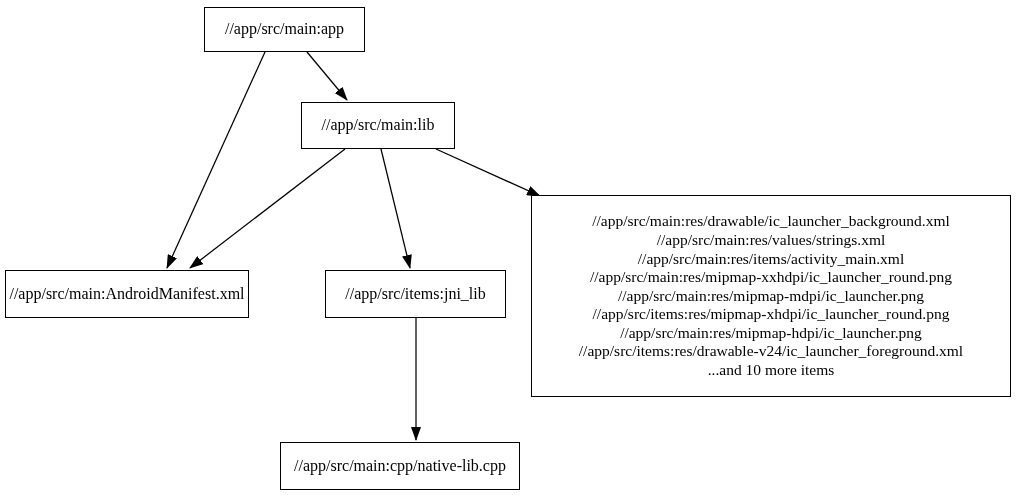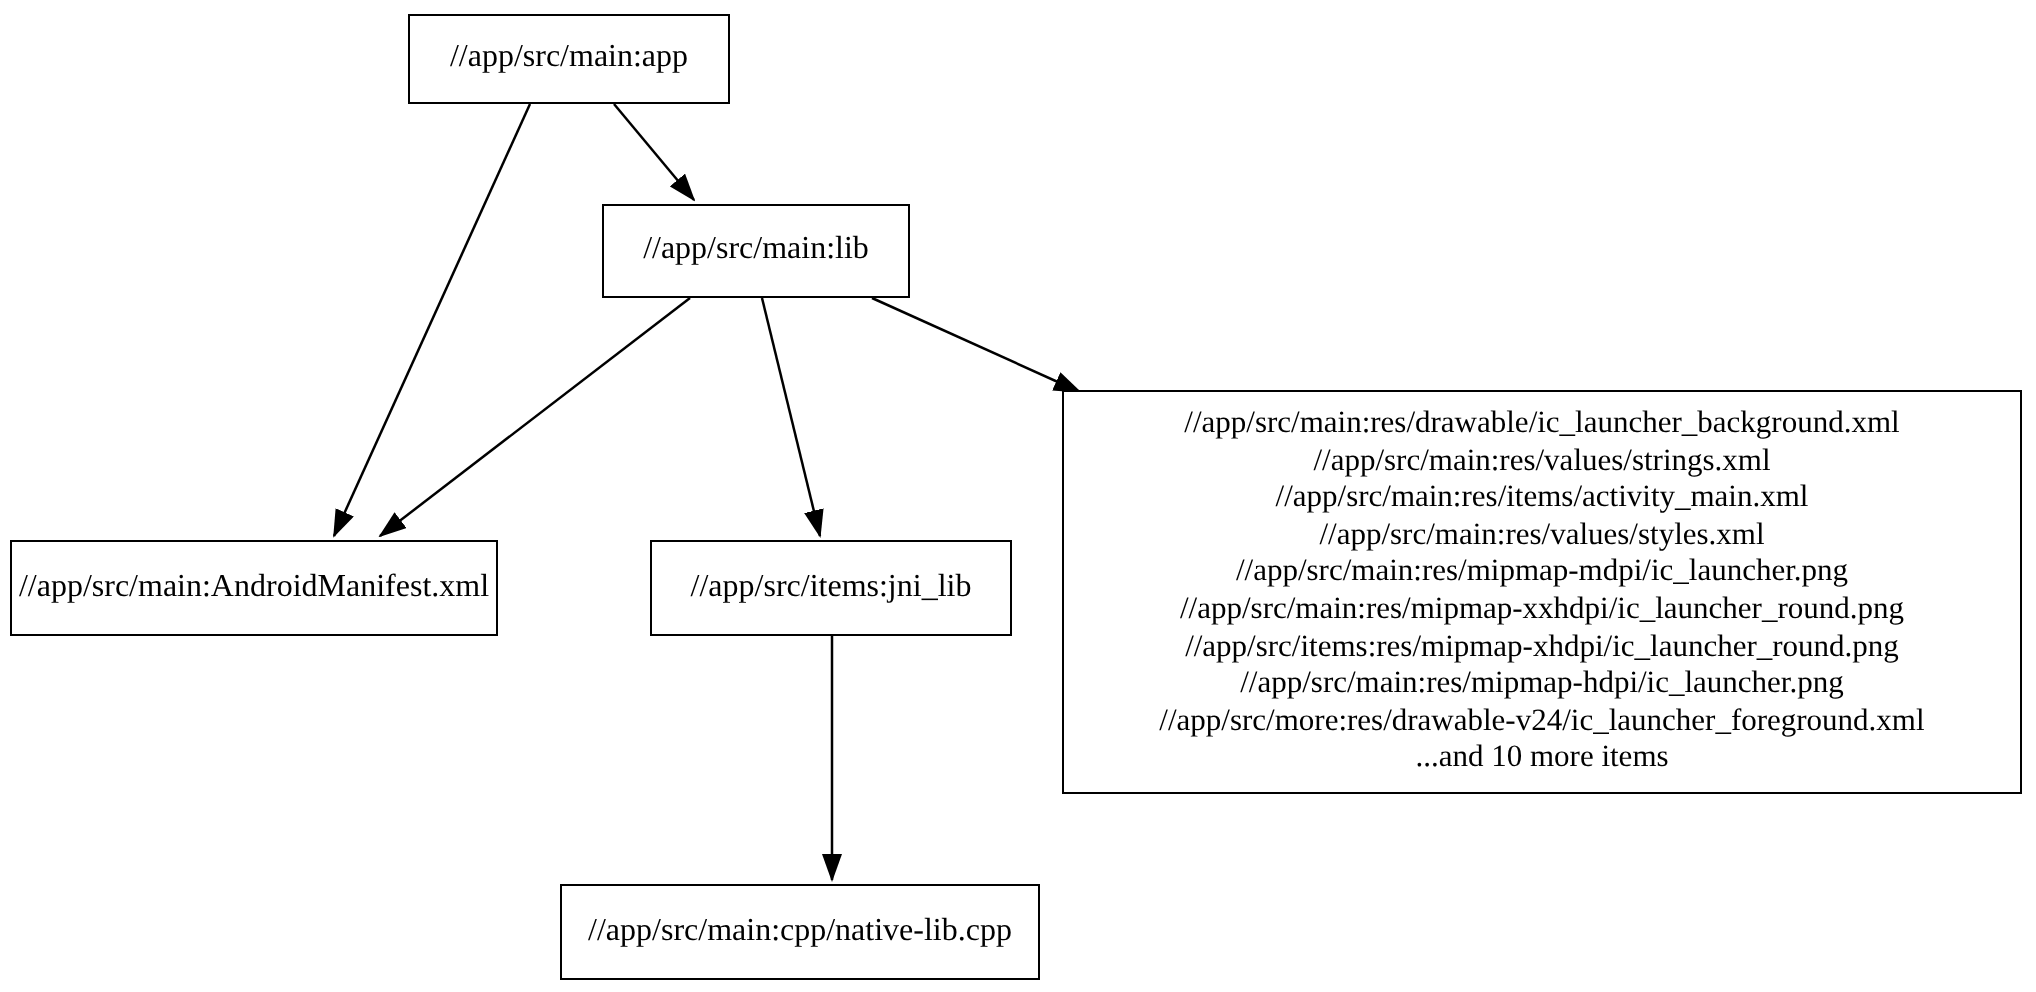--- a/index.html
+++ b/index.html
@@ -87,26 +87,25 @@
   </div>
 
   <div id="node-jni-lib" class="node">
     <span>//app/src/items:jni_lib</span>
   </div>
 
   <div id="node-res-group" class="node multiline">
     <div>//app/src/main:res/drawable/ic_launcher_background.xml</div>
     <div>//app/src/main:res/values/strings.xml</div>
     <div>//app/src/main:res/items/activity_main.xml</div>
-    <div>//app/src/main:res/values/styles.xml</div>
+    <div>//app/src/main:res/mipmap-xxhdpi/ic_launcher_round.png</div>
     <div>//app/src/main:res/mipmap-mdpi/ic_launcher.png</div>
-    <div>//app/src/main:res/mipmap-xxhdpi/ic_launcher_round.png</div>
     <div>//app/src/items:res/mipmap-xhdpi/ic_launcher_round.png</div>
     <div>//app/src/main:res/mipmap-hdpi/ic_launcher.png</div>
-    <div>//app/src/more:res/drawable-v24/ic_launcher_foreground.xml</div>
+    <div>//app/src/items:res/drawable-v24/ic_launcher_foreground.xml</div>
     <div>...and 10 more items</div>
   </div>
 
   <div id="node-native-lib-cpp" class="node">
     <span>//app/src/main:cpp/native-lib.cpp</span>
   </div>
 
 </div>
 
 </body></html>

